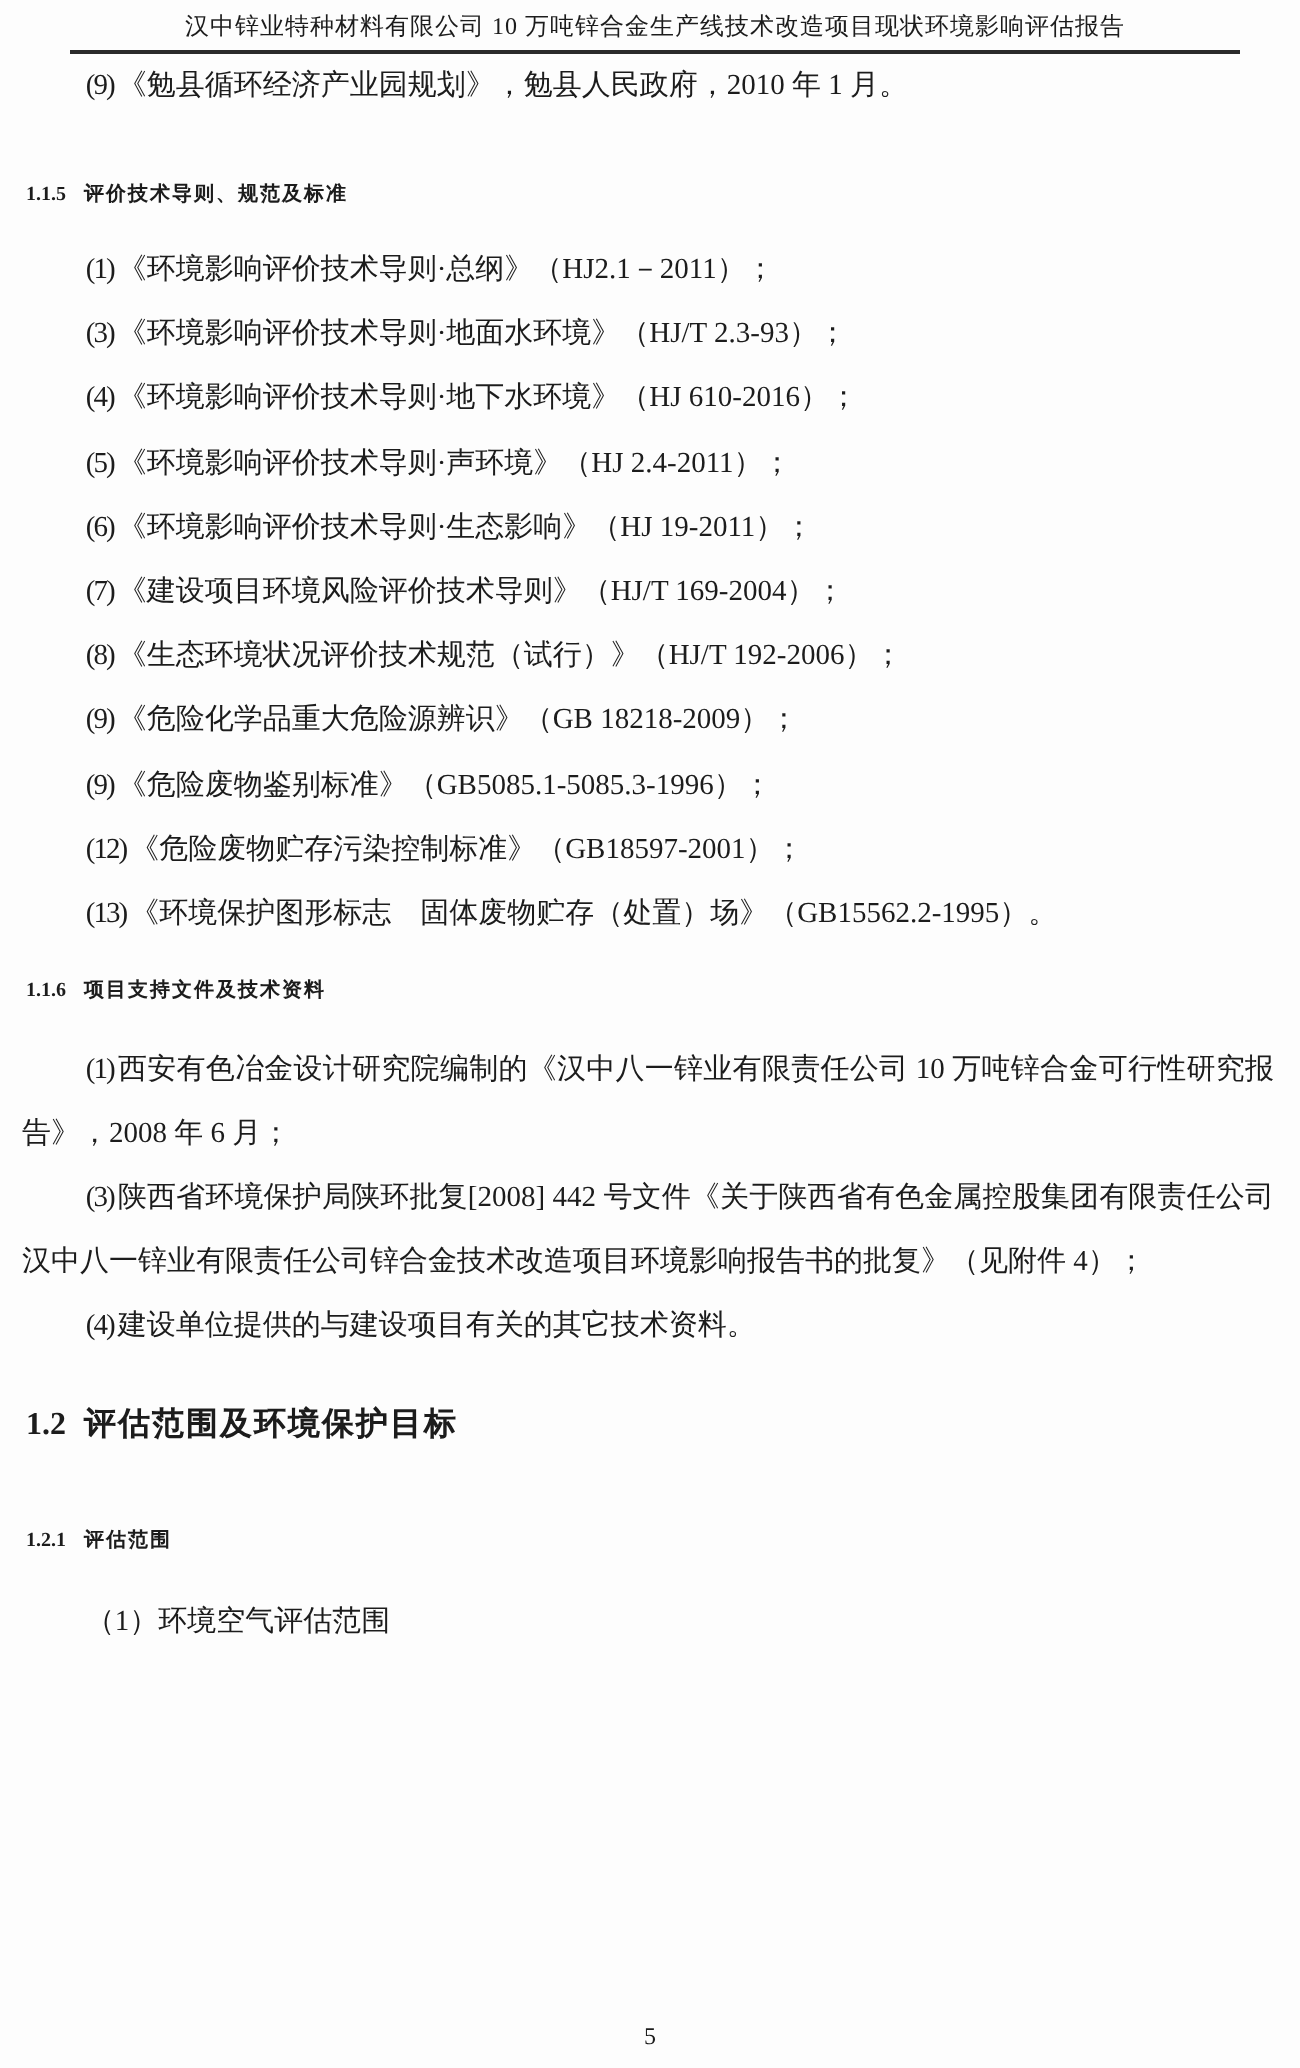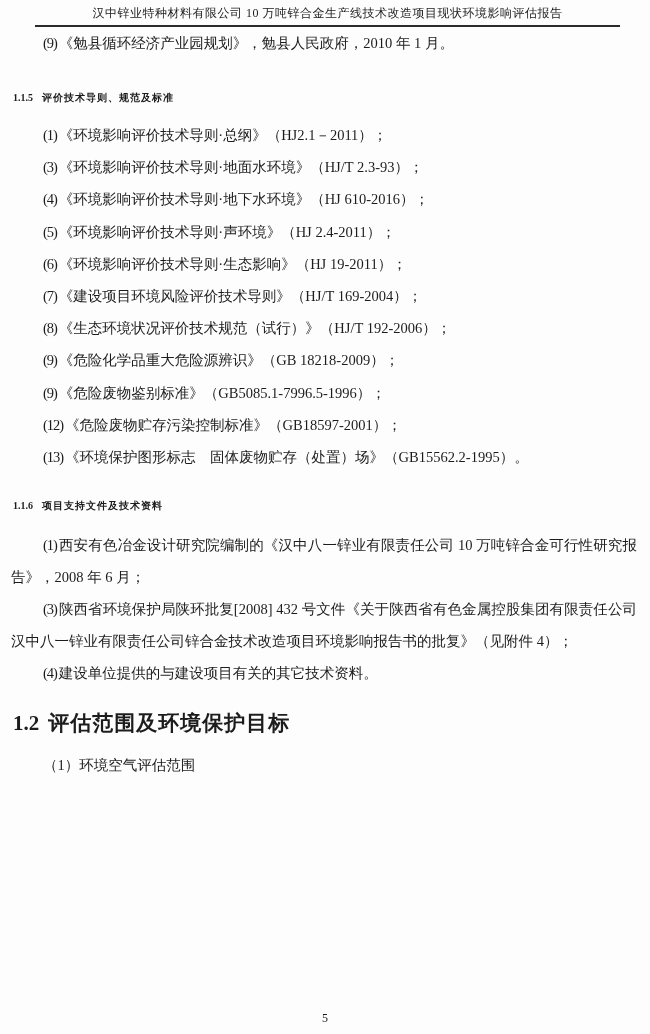--- a/index.html
+++ b/index.html
@@ -43,21 +43,21 @@
     font-family: "Liberation Sans", "DejaVu Sans", sans-serif;
     font-weight: bold;
     font-size: 10px;
     line-height: 22px;
     letter-spacing: 1px;
   }
   .h-level2 {
     margin: 21px 0 0 2px;
     font-family: "Liberation Sans", "DejaVu Sans", sans-serif;
     font-weight: bold;
-    font-size: 21px;
+    font-size: 16px;
     line-height: 26px;
     letter-spacing: 1px;
   }
   .h-num { font-family: "Liberation Serif", "DejaVu Serif", serif; letter-spacing: 0; margin-right: 9px; }
   .standards-list { margin-top: 10px; }
   .standards-list .line { line-height: 32.2px; white-space: nowrap; }
   .documents { margin-top: 12px; }
   .sub-heading-line { margin-top: 13px; }
   .item-num { letter-spacing: -1px; margin-right: 2px; }
   
@@ -88,35 +88,36 @@
 
     <div class="standards-list">
       <p class="line indent"><span class="item-num">(1)</span><span>《环境影响评价技术导则·总纲》（HJ2.1－2011）；</span></p>
       <p class="line indent"><span class="item-num">(3)</span><span>《环境影响评价技术导则·地面水环境》（HJ/T 2.3-93）；</span></p>
       <p class="line indent"><span class="item-num">(4)</span><span>《环境影响评价技术导则·地下水环境》（HJ 610-2016）；</span></p>
       <p class="line indent"><span class="item-num">(5)</span><span>《环境影响评价技术导则·声环境》（HJ 2.4-2011）；</span></p>
       <p class="line indent"><span class="item-num">(6)</span><span>《环境影响评价技术导则·生态影响》（HJ 19-2011）；</span></p>
       <p class="line indent"><span class="item-num">(7)</span><span>《建设项目环境风险评价技术导则》（HJ/T 169-2004）；</span></p>
       <p class="line indent"><span class="item-num">(8)</span><span>《生态环境状况评价技术规范（试行）》（HJ/T 192-2006）；</span></p>
       <p class="line indent"><span class="item-num">(9)</span><span>《危险化学品重大危险源辨识》（GB 18218-2009）；</span></p>
-      <p class="line indent"><span class="item-num">(9)</span><span>《危险废物鉴别标准》（GB5085.1-7996.5-1996）；</span></p>
+      <p class="line indent"><span class="item-num">(9)</span><span>《危险废物鉴别标准》（GB5085.1-5085.3-1996）；</span></p>
       <p class="line indent"><span class="item-num">(12)</span><span>《危险废物贮存污染控制标准》（GB18597-2001）；</span></p>
       <p class="line indent"><span class="item-num">(13)</span><span>《环境保护图形标志　固体废物贮存（处置）场》（GB15562.2-1995）。</span></p>
     </div>
 
-    <h3 class="h-level3" style="margin-top: 22px;"><span class="h-num">1.1.6</span><span>项目支持文件及技术资料</span></h3>
+    <h3 class="h-level3" style="margin-top: 12px;"><span class="h-num">1.1.6</span><span>项目支持文件及技术资料</span></h3>
 
     <div class="documents">
       <p class="line indent"><span class="item-num">(1)</span><span>西安有色冶金设计研究院编制的《汉中八一锌业有限责任公司 10 万吨锌合金可行性研究报告》，2008 年 6 月；</span></p>
-      <p class="line indent"><span class="item-num">(3)</span><span>陕西省环境保护局陕环批复[2008] 432 号文件《关于陕西省有色金属控股集团有限责任公司汉中八一锌业有限责任公司锌合金技术改造项目环境影响报告书的批复》（见附件 4）；</span></p>
+      <p class="line indent"><span class="item-num">(3)</span><span>陕西省环境保护局陕环批复[2008] 442 号文件《关于陕西省有色金属控股集团有限责任公司汉中八一锌业有限责任公司锌合金技术改造项目环境影响报告书的批复》（见附件 4）；</span></p>
       <p class="line indent"><span class="item-num">(4)</span><span>建设单位提供的与建设项目有关的其它技术资料。</span></p>
     </div>
 
     <h2 class="h-level2"><span class="h-num">1.2</span><span>评估范围及环境保护目标</span></h2>
 
+    <h3 class="h-level3" style="margin-top: 34px;"><span class="h-num">1.2.1</span><span>评估范围</span></h3>
 
     <p class="line indent sub-heading-line">（1）环境空气评估范围</p>
 
   </div>
 
   <div class="page-footer"><span>5</span></div>
 
 </div>
 
 </body></html>

